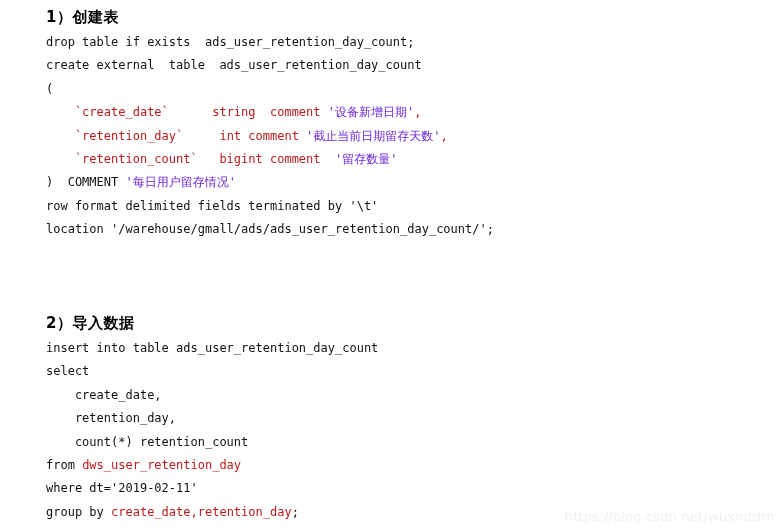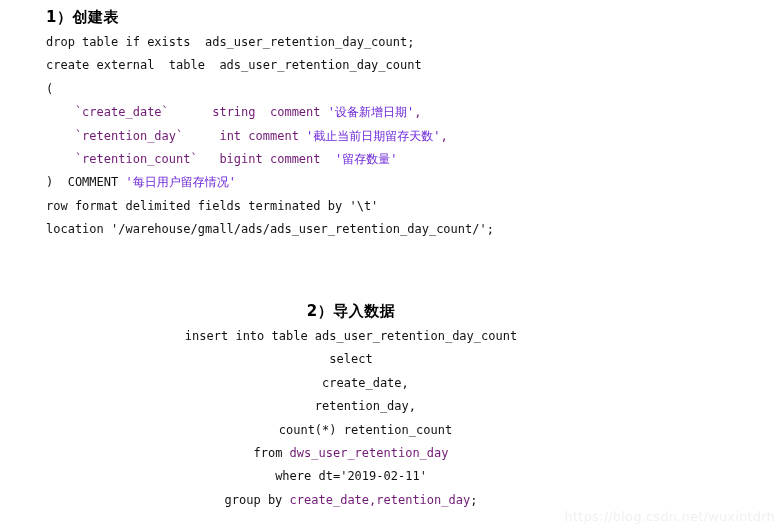--- a/index.html
+++ b/index.html
@@ -44,24 +44,24 @@
     margin: 0 0 0 46px;
     white-space: pre;
     letter-spacing: 0px;
   }
   .code .ln {
     display: block;
     white-space: pre;
     height: 23.4px;
   }
   .kw   { color: #111111; }
-  .red  { color: #701a75; }
+  .red  { color: #b91c1c; }
   .pink { color: #6d28d9; }
   #section-create { top: 6px; }
-  #section-insert { top: 300px; text-align: center; }
+  #section-insert { top: 312px; }
   #watermark {
     position: absolute;
     right: 4px;
     bottom: 6px;
     font-family: "DejaVu Sans", sans-serif;
     font-size: 13px;
     color: #eff0f1;
     letter-spacing: 0.2px;
     white-space: pre;
     user-select: none;

